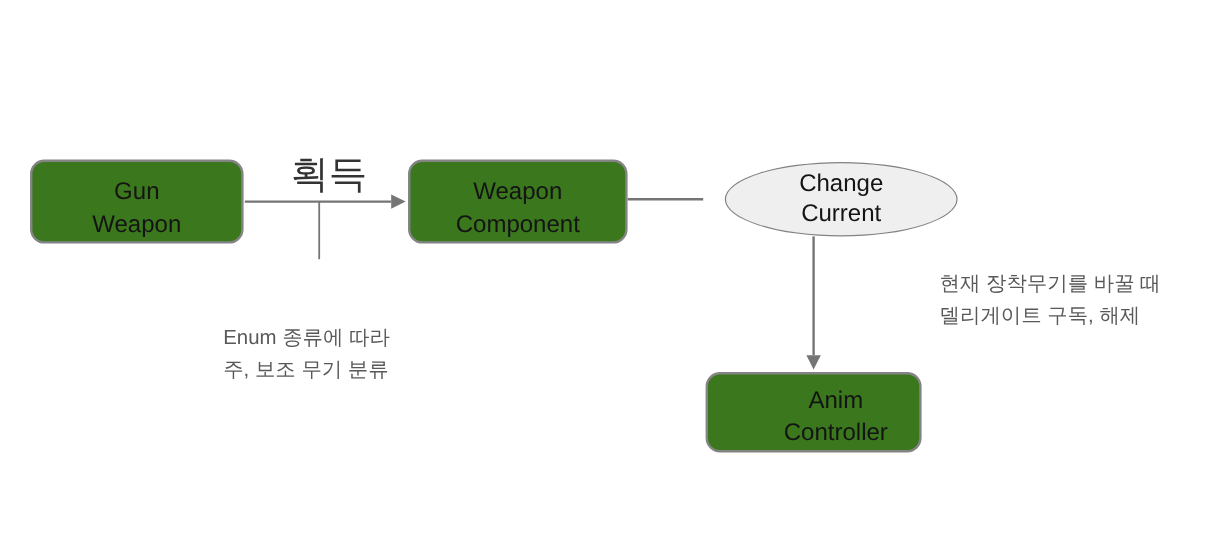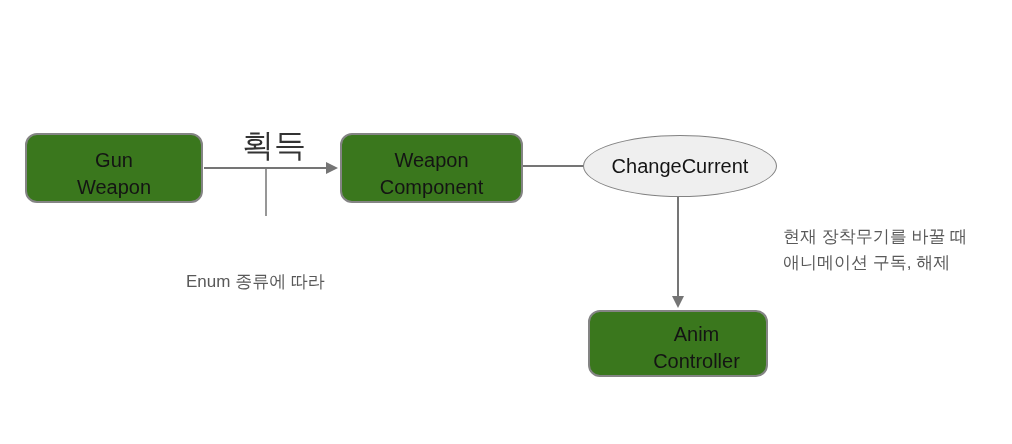--- a/index.html
+++ b/index.html
@@ -48,26 +48,26 @@
     color:var(--node-text);
     font-size:20px;
     line-height:27px;
     text-align:center;
   }
   .node-gun-weapon{left:25px;top:133px;width:178px;height:70px;}
   .node-weapon-component{left:340px;top:133px;width:183px;height:70px;}
   .node-anim-controller{left:588px;top:310px;width:180px;height:67px;padding-left:37px;}
   .ellipse{
     position:absolute;
-    left:583px;top:135px;width:194px;height:62px;
+    left:604px;top:135px;width:194px;height:62px;
     background:var(--ellipse-fill);
     border:1.5px solid var(--ellipse-border);
     border-radius:50%;
     display:flex;
-    flex-direction:row;
+    flex-direction:column;
     align-items:center;
     justify-content:center;
     color:var(--node-text);
     font-size:20px;
     line-height:25px;
     text-align:center;
   }
   .edge-label{
     position:absolute;
     left:226px;
@@ -133,20 +133,21 @@
     <span>Current</span>
   </div>
 
   <div class="node node-anim-controller">
     <span>Anim</span>
     <span>Controller</span>
   </div>
 
   <div class="note note-enum">
     <div>Enum 종류에 따라</div>
+    <div>주, 보조 무기 분류</div>
   </div>
 
   <div class="note note-delegate">
     <div>현재 장착무기를 바꿀 때</div>
-    <div>애니메이션 구독, 해제</div>
+    <div>델리게이트 구독, 해제</div>
   </div>
 
 </div>
 
 </body></html>

